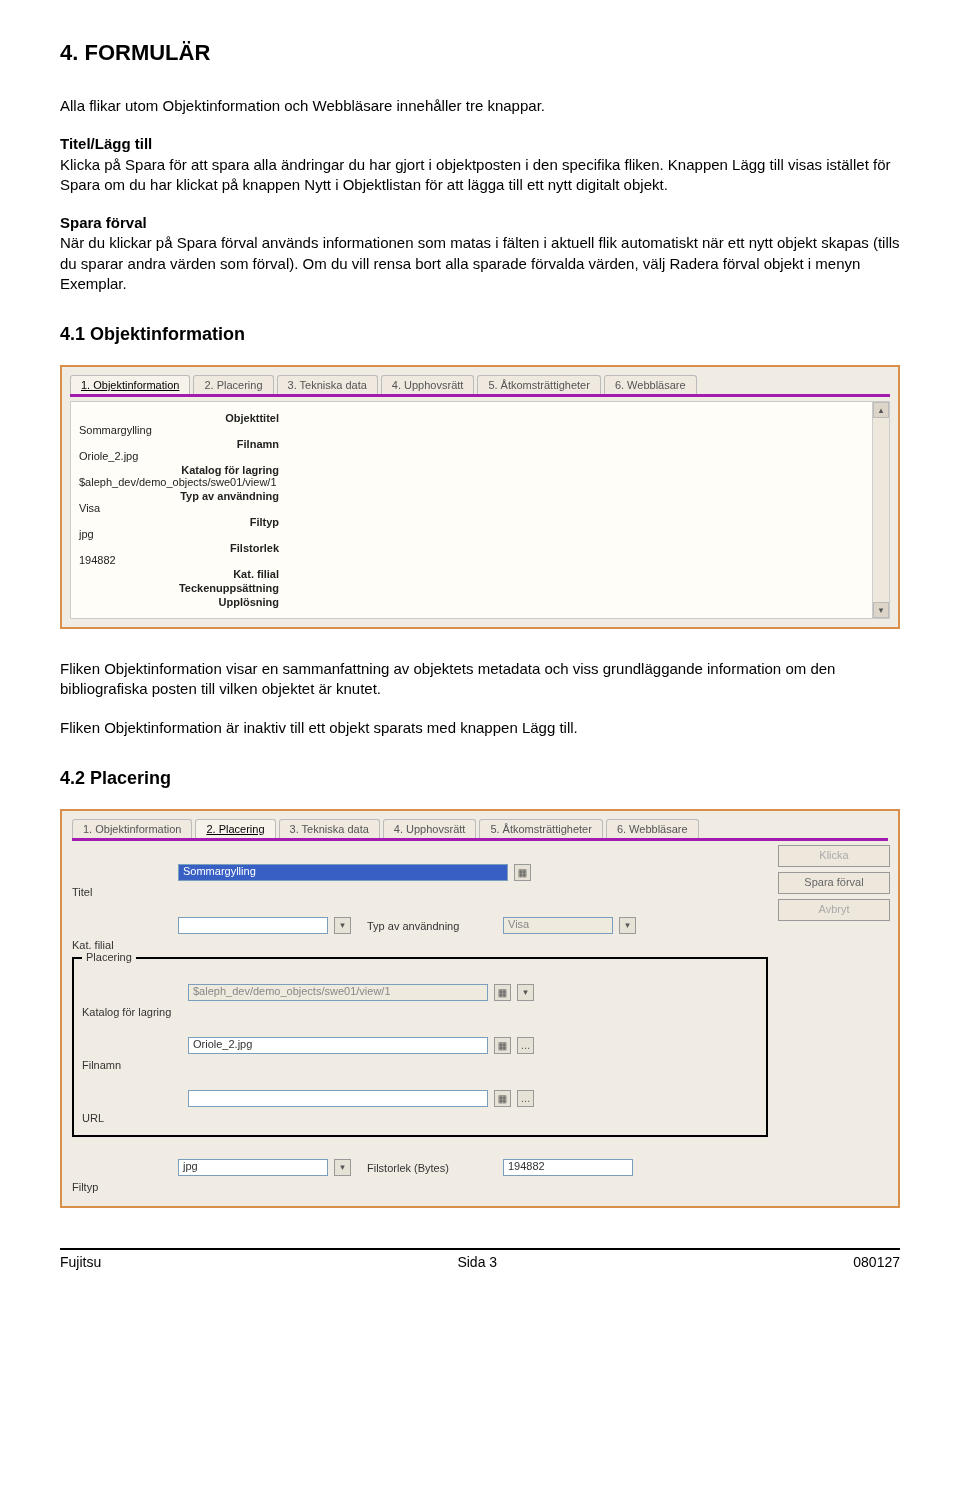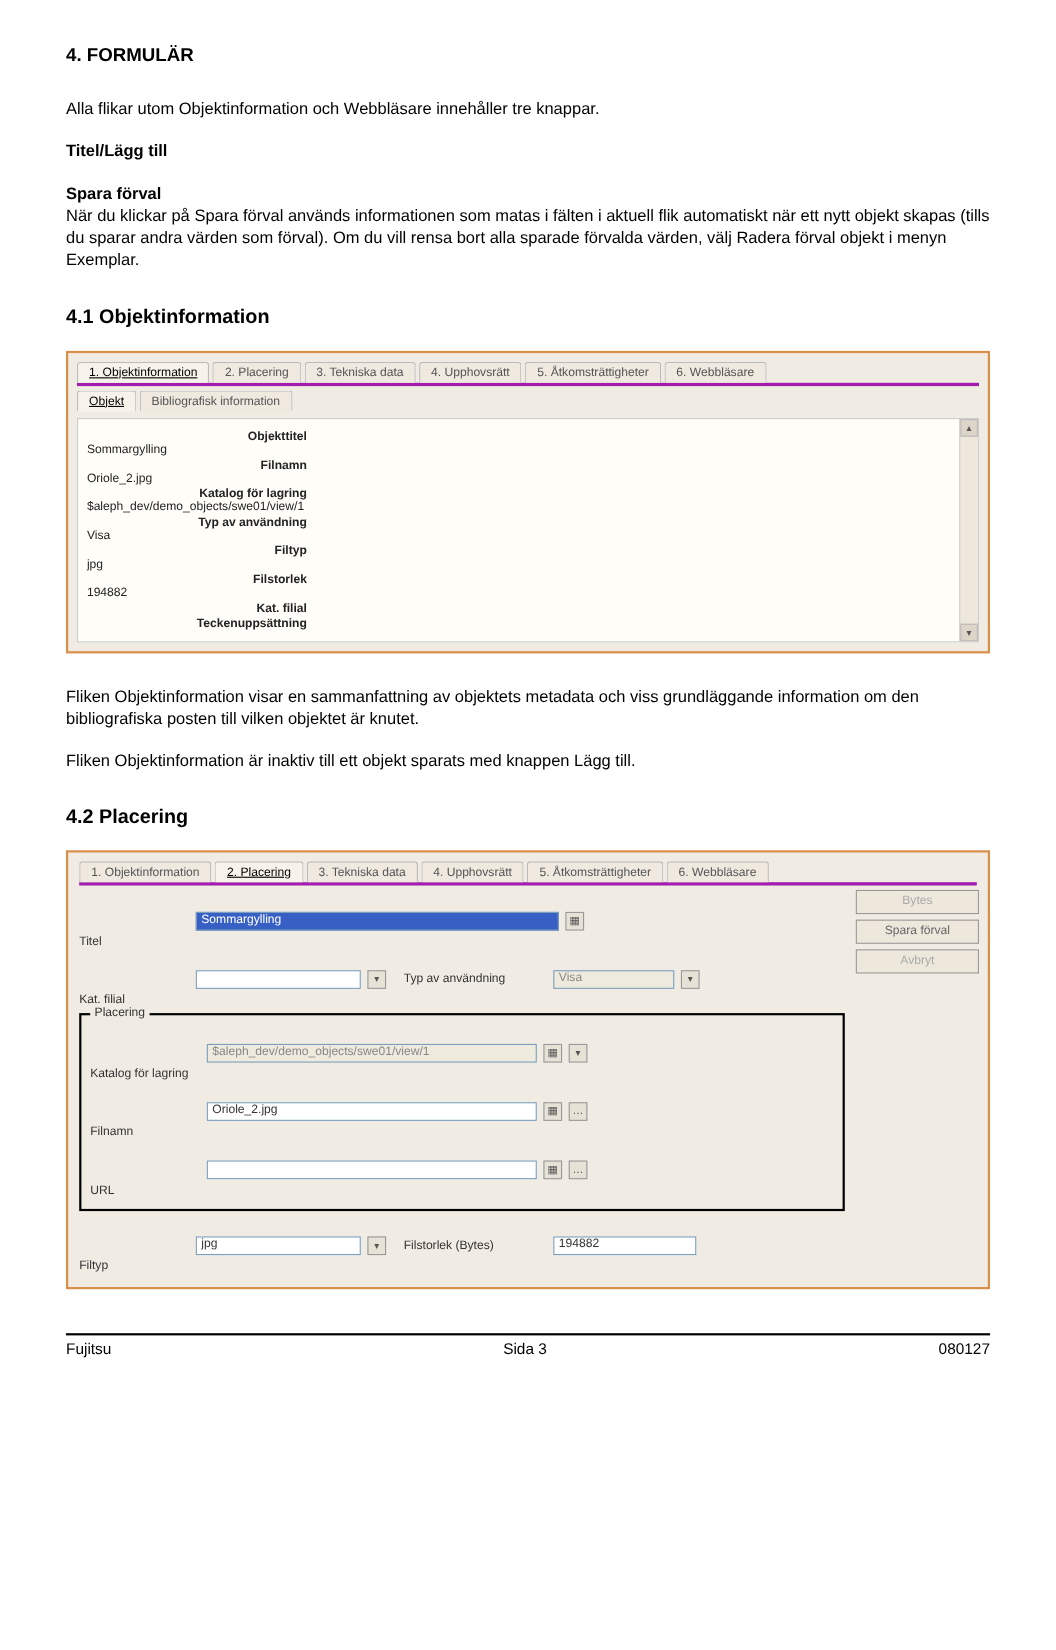--- a/index.html
+++ b/index.html
@@ -5,21 +5,21 @@
   body {
     margin: 0;
     padding: 40px 60px;
     font-family: Arial, Helvetica, sans-serif;
     font-size: 15px;
     color: #000;
     background: #fff;
     width: 960px;
     box-sizing: border-box;
   }
-  h1 { font-size: 17px; font-weight: bold; margin: 0 0 30px 0; }
+  h1 { font-size: 22px; font-weight: bold; margin: 0 0 30px 0; }
   h2 { font-size: 18px; font-weight: bold; margin: 30px 0 20px 0; }
   p { margin: 0 0 18px 0; line-height: 1.35; }
   .bold { font-weight: bold; }
 
   
   .app-panel {
     border: 2px solid #d98f4a;
     background: #f1ece3;
     padding: 8px;
     margin: 10px 0 30px 0;
@@ -179,42 +179,39 @@
 </style>
 </head>
 <body>
 
 <h1>4. FORMULÄR</h1>
 
 <p>Alla flikar utom Objektinformation och Webbläsare innehåller tre knappar.</p>
 
 <p>
   <span class="bold">Titel/Lägg till</span><br>
+  <span>Klicka på Spara för att spara alla ändringar du har gjort i objektposten i den specifika fliken. Knappen Lägg till visas istället för Spara om du har klickat på knappen Nytt i Objektlistan för att lägga till ett nytt digitalt objekt.</span>
 </p>
 
 <p>
   <span class="bold">Spara förval</span><br>
   <span>När du klickar på Spara förval används informationen som matas i fälten i aktuell flik automatiskt när ett nytt objekt skapas (tills du sparar andra värden som förval). Om du vill rensa bort alla sparade förvalda värden, välj Radera förval objekt i menyn Exemplar.</span>
 </p>
 
 <h2>4.1 Objektinformation</h2>
 
 <div class="app-panel">
   <div class="tabs-row">
     <div class="tab active">1. Objektinformation</div>
     <div class="tab">2. Placering</div>
     <div class="tab">3. Tekniska data</div>
     <div class="tab">4. Upphovsrätt</div>
     <div class="tab">5. Åtkomsträttigheter</div>
     <div class="tab">6. Webbläsare</div>
   </div>
-  <div class="subtabs-row">
-    <div class="tab active" style="text-decoration:underline">Objekt</div>
-    <div class="tab">Bibliografisk information</div>
-  </div>
   <div class="info-area">
     <div class="scroll-gutter">
       <div class="scroll-arrow up">▴</div>
       <div class="scroll-arrow down">▾</div>
     </div>
     <div style="padding-right:20px">
       <div class="info-row">
           <div class="info-label">Objekttitel</div>
           <div class="info-val">Sommargylling</div>
         </div>
@@ -237,20 +234,24 @@
       <div class="info-row">
           <div class="info-label">Filstorlek</div>
           <div class="info-val">194882</div>
         </div>
       <div class="info-row">
           <div class="info-label">Kat. filial</div>
           <div class="info-val"></div>
         </div>
       <div class="info-row">
           <div class="info-label">Teckenuppsättning</div>
+          <div class="info-val"></div>
+        </div>
+      <div class="info-row">
+          <div class="info-label">Upplösning</div>
           <div class="info-val"></div>
         </div>
     </div>
   </div>
 </div>
 
 <p>Fliken Objektinformation visar en sammanfattning av objektets metadata och viss grundläggande information om den bibliografiska posten till vilken objektet är knutet.</p>
 <p>Fliken Objektinformation är inaktiv till ett objekt sparats med knappen Lägg till.</p>
 
 <h2>4.2 Placering</h2>
@@ -306,21 +307,21 @@
       <div class="form-row">
         <div class="form-label">Filtyp</div>
         <div class="input sel" style="width:150px">jpg</div>
         <div class="dropdown-arrow">▾</div>
         <div class="form-label-mid">Filstorlek (Bytes)</div>
         <div class="input" style="width:130px">194882</div>
       </div>
     </div>
 
     <div class="form-right">
-      <div class="btn disabled">Bytes</div>
+      <div class="btn disabled">Klicka</div>
       <div class="btn">Spara förval</div>
       <div class="btn disabled">Avbryt</div>
     </div>
   </div>
 </div>
 
 <div class="footer">
   <span>Fujitsu</span>
   <span>Sida 3</span>
   <span>080127</span>

